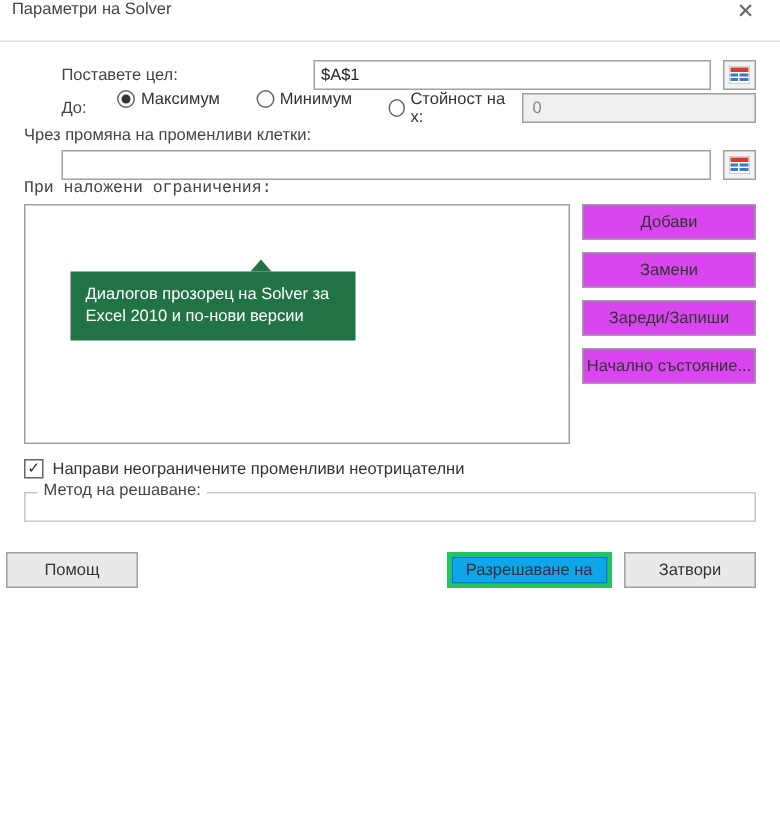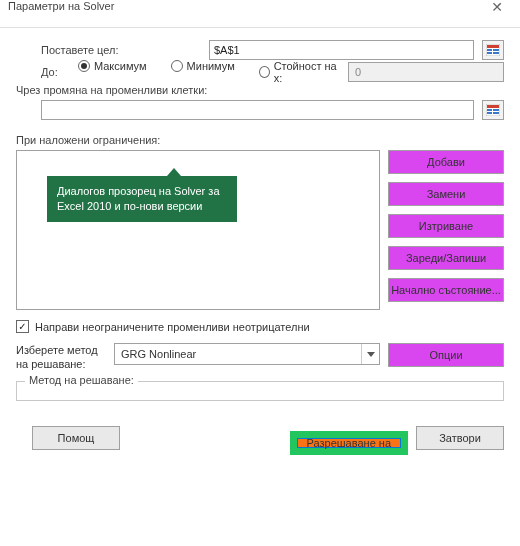--- a/index.html
+++ b/index.html
@@ -73,21 +73,21 @@
   }
   .listbox {
     flex: 1;
     height: 160px;
     border: 1px solid #a0a0a0;
     background: #fff;
     position: relative;
   }
   .callout {
     position: absolute;
-    top: 25px;
+    top: 44px;
     left: 30px;
     background: #217346;
     color: #fff;
     padding: 8px 10px;
     font-size: 11px;
     line-height: 1.35;
     width: 190px;
   }
   .callout::before {
     content: "";
@@ -149,39 +149,38 @@
     color: #444;
   }
   .group-body {
     color: #444;
     line-height: 1.45;
     margin-top: 2px;
   }
   .footer {
     display: flex;
     gap: 8px;
-    padding: 10px 16px 12px 32px;
+    padding: 10px 16px 12px 4px;
     align-items: center;
   }
   .footer .spacer { flex: 1; }
   .footer .fbtn {
     height: 24px;
     min-width: 88px;
     border: 1px solid #a0a0a0;
     background: #e9e9e9;
     display: flex;
     align-items: center;
     justify-content: center;
     padding: 0 10px;
   }
   .footer .fbtn.primary {
-    border: 7px solid #22c55e;
+    border: 3px solid #22c55e;
     box-shadow: inset 0 0 0 1px #0078d7;
-    background: #f97316;
-    margin-top: 10px;
+    background: #0ea5e9;
   }
 </style>
 </head>
 <body>
 
 <div class="titlebar">
   <span class="title">Параметри на Solver</span>
   <span class="close">✕</span>
 </div>
 
@@ -231,63 +230,46 @@
         <rect x="0" y="0" width="14" height="12" fill="#fff" stroke="#888" stroke-width="0.5"></rect>
         <rect x="1" y="1" width="12" height="3" fill="#d04030"></rect>
         <rect x="1" y="5" width="5" height="2" fill="#3a78c8"></rect>
         <rect x="7" y="5" width="6" height="2" fill="#3a78c8"></rect>
         <rect x="1" y="8" width="5" height="2" fill="#3a78c8"></rect>
         <rect x="7" y="8" width="6" height="2" fill="#3a78c8"></rect>
       </svg>
     </div>
   </div>
 
-  <div class="full-label" style="margin-top:14px;">При наложени ограничения:</div>
+  <div class="full-label" style="margin-top:0;font-family:Liberation Mono, monospace;">При наложени ограничения:</div>
   <div class="constraints-area">
     <div class="listbox">
       <div class="callout">Диалогов прозорец на Solver за Excel 2010 и по-нови версии</div>
     </div>
     <div class="btn-col">
       <div class="btn">
           <span>Добави</span>
         </div>
       <div class="btn">
           <span>Замени</span>
         </div>
       <div class="btn">
-          <span>Изтриване</span>
-        </div>
-      <div class="btn">
           <span>Зареди/Запиши</span>
         </div>
       <div class="btn">
           <span>Начално състояние...</span>
         </div>
     </div>
   </div>
 
   <div class="checkbox-row">
     <span class="checkbox">✓</span>
     <span>Направи неограничените променливи неотрицателни</span>
   </div>
 
-  <div class="method-row">
-    <span class="method-label">Изберете метод на решаване:</span>
-    <div class="select">
-      <span>GRG Nonlinear</span>
-      <span class="chev">
-        <svg width="8" height="5" viewBox="0 0 8 5">
-            <path d="M0 0 L4 5 L8 0 Z" fill="#555"></path>
-          </svg>
-      </span>
-    </div>
-    <div class="btn" style="width:116px;">
-        <span>Опции</span>
-      </div>
-  </div>
 
   <div class="group-box">
     <span class="group-title">Метод на решаване:</span>
   </div>
 
 </div>
 
 <div class="footer">
   <div class="fbtn">
       <span>Помощ</span>

